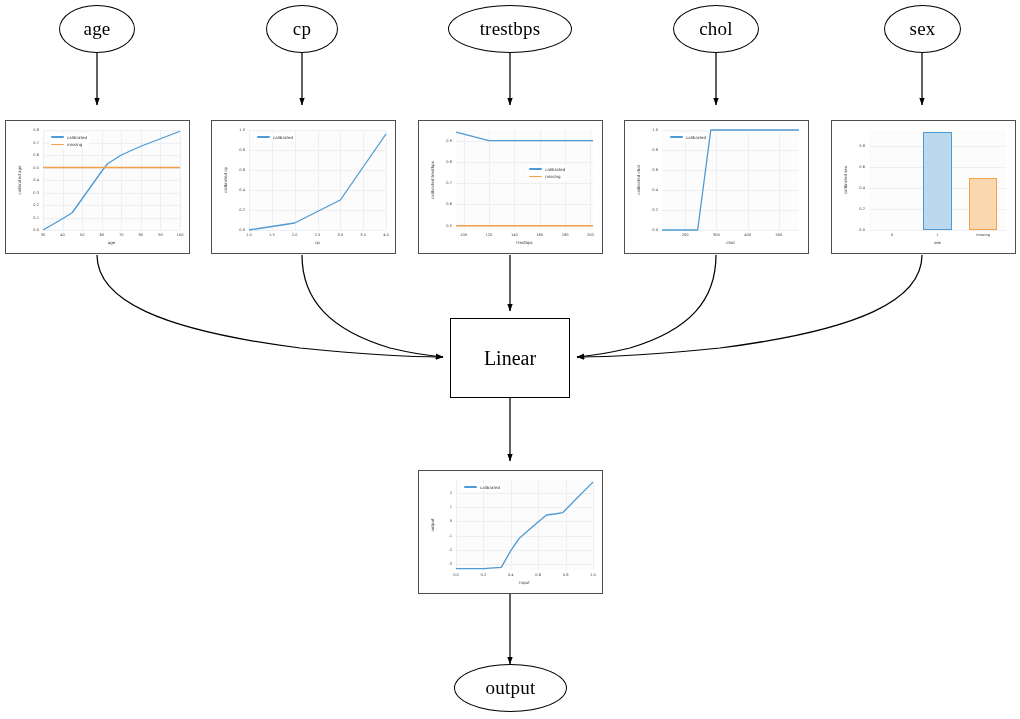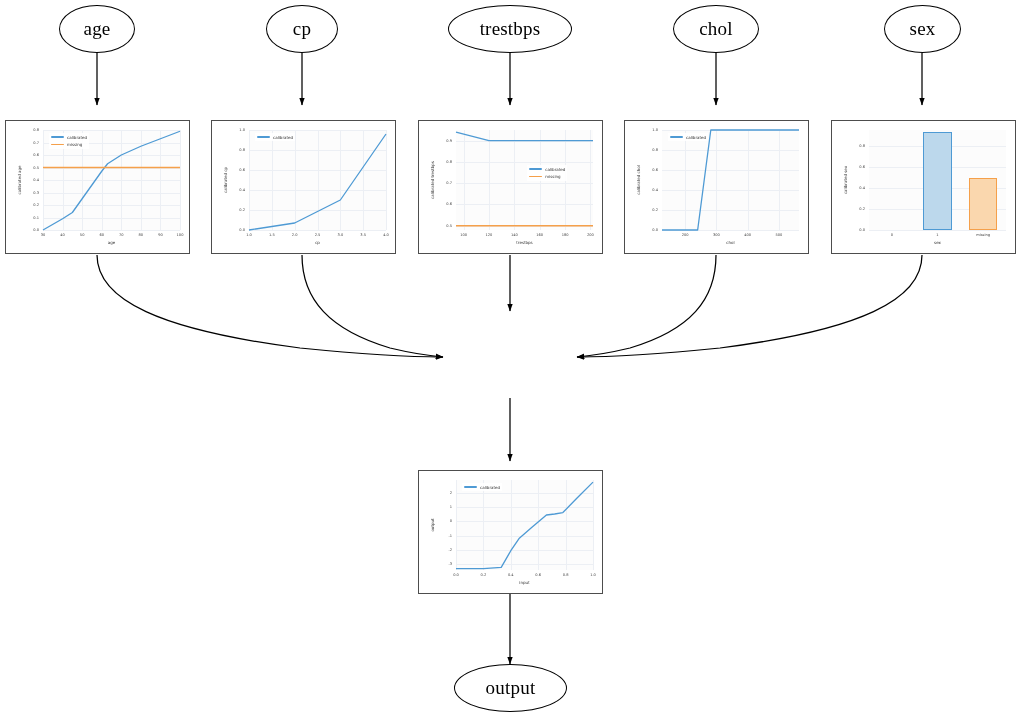--- a/index.html
+++ b/index.html
@@ -355,20 +355,23 @@
         <div class="ytick" style="top: 42.8421px; left: 0px; width: 30px;">0.6</div>
         <div class="ytick" style="top: 21.7895px; left: 0px; width: 30px;">0.8</div>
         <div class="xtick" style="left: 56.8333px; top: 109px;">0</div>
         <div class="xtick" style="left: 102.5px; top: 109px;">1</div>
         <div class="xtick" style="left: 148.167px; top: 109px;">missing</div>
         <div class="xlabel" style="left: 34px; width: 137px; top: 116px;">sex</div>
         <div class="ylabel" style="left: 8px; top: 56px; transform: rotate(-90deg) translate(-50%, 0px);">calibrated sex</div>
       </div>
   </div>
 
+  <div class="box-node" style="left:450px; top:318px; width:120px; height:80px;">
+    <span>Linear</span>
+  </div>
 
   <div class="panel" style="left:418px; top:470px; width:185px; height:124px;">
     <div class="plot" id="plot-output">
         <div class="axes" style="left: 34px; top: 6px; width: 137px; height: 90px;">
           <div class="axes-bg"></div>
           <div class="gridline-h" style="top: 84.2857px;"></div>
           <div class="gridline-h" style="top: 70px;"></div>
           <div class="gridline-h" style="top: 55.7143px;"></div>
           <div class="gridline-h" style="top: 41.4286px;"></div>
           <div class="gridline-h" style="top: 27.1429px;"></div>

